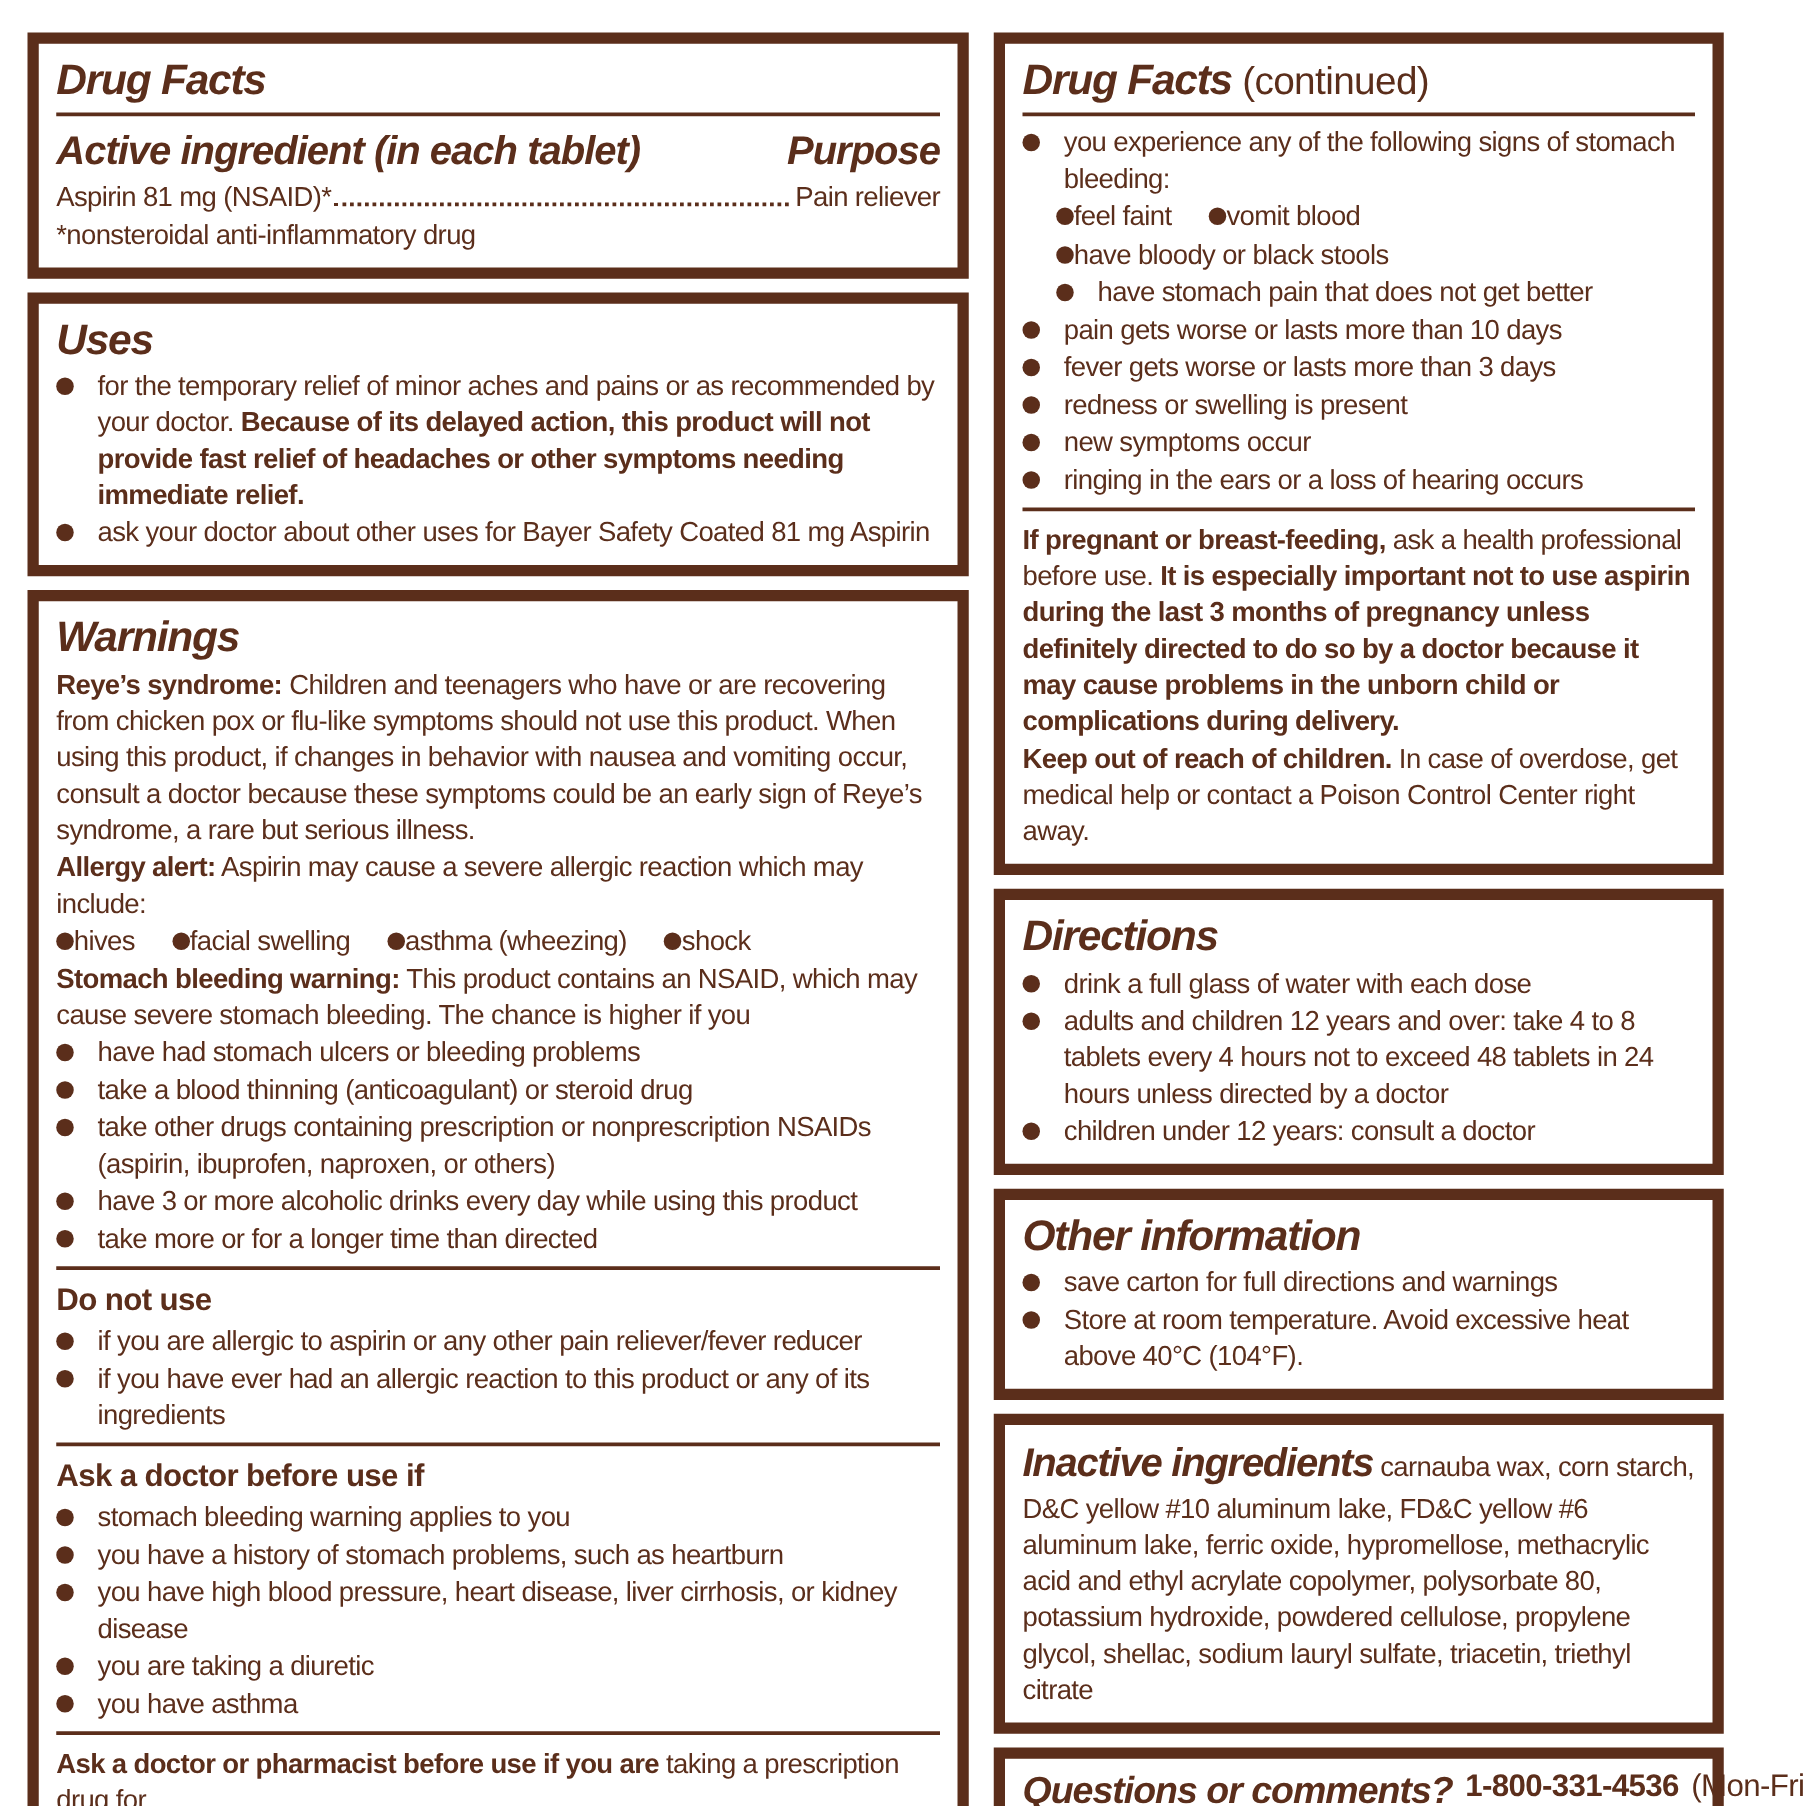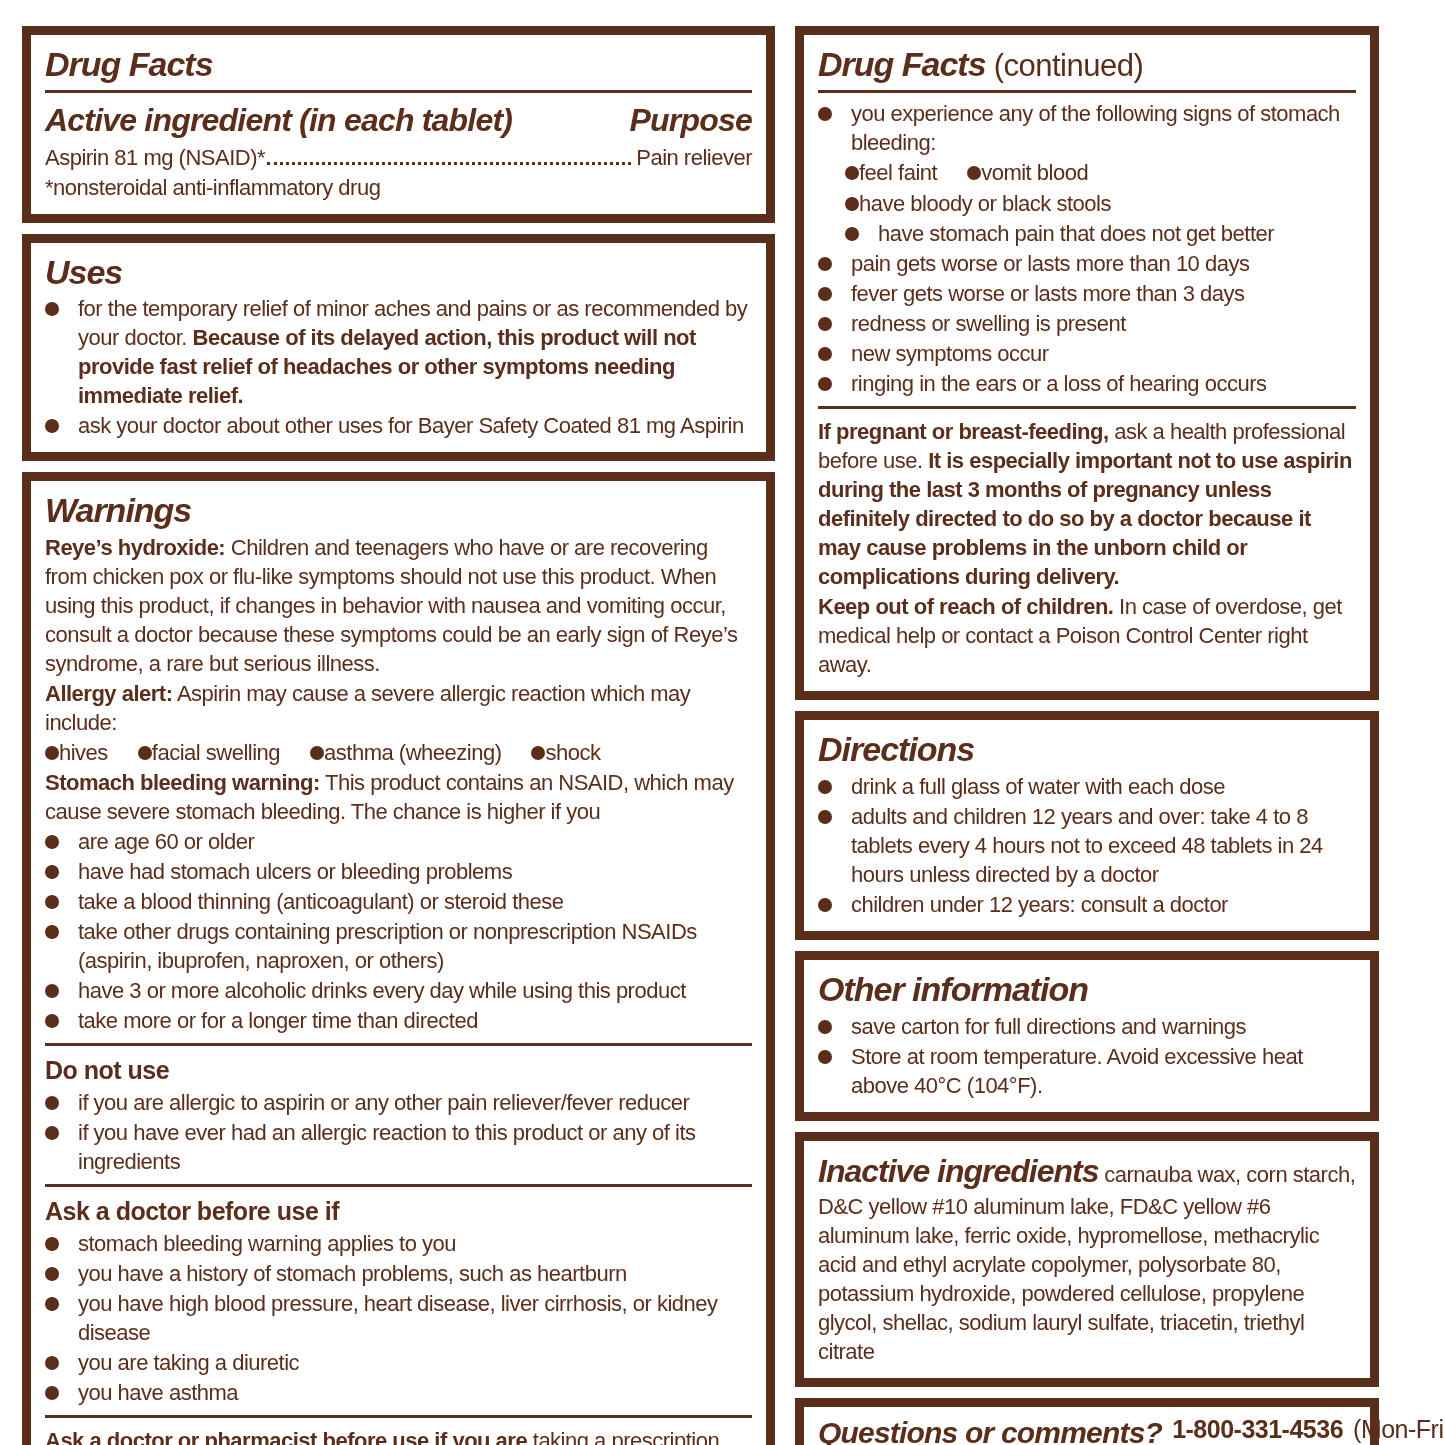--- a/index.html
+++ b/index.html
@@ -92,21 +92,21 @@
         <div class="li">
           <span class="dot"></span>
           <span class="li-text"><span>ask your doctor about other uses for Bayer Safety Coated 81 mg Aspirin</span></span>
         </div>
       </div>
   </div>
 
   <div class="box warn-box">
     <div class="box-title">Warnings</div>
 
-    <div class="para"><span class="b">Reye’s hydroxide:</span><span>  Children and teenagers who have or are recovering from chicken pox or flu-like symptoms should not use this product.  When using this product, if changes in behavior with nausea and vomiting occur, consult a doctor because these symptoms could be an early sign of Reye’s syndrome, a rare but serious illness.</span></div>
+    <div class="para"><span class="b">Reye’s syndrome:</span><span>  Children and teenagers who have or are recovering from chicken pox or flu-like symptoms should not use this product.  When using this product, if changes in behavior with nausea and vomiting occur, consult a doctor because these symptoms could be an early sign of Reye’s syndrome, a rare but serious illness.</span></div>
     <div class="para"><span class="b">Allergy alert:</span><span> Aspirin may cause a severe allergic reaction which may include:</span></div>
 
     <div class="inline-list">
 
         <span class="inline-li">
           <span class="dot"></span>
           <span>hives</span>
         </span>
 
         <span class="inline-li">
@@ -122,33 +122,29 @@
         <span class="inline-li">
           <span class="dot"></span>
           <span>shock</span>
         </span>
       </div>
 
     <div class="para"><span class="b">Stomach bleeding warning:</span><span>  This product contains an NSAID, which may cause severe stomach bleeding.  The chance is higher if you</span></div>
 
     <div class="blist">
 
-        <div class="li">
-          <span class="dot"></span>
-          <span class="li-text">are age 60 or older</span>
-        </div>
 
         <div class="li">
           <span class="dot"></span>
           <span class="li-text">have had stomach ulcers or bleeding problems</span>
         </div>
 
         <div class="li">
           <span class="dot"></span>
-          <span class="li-text">take a blood thinning (anticoagulant) or steroid these</span>
+          <span class="li-text">take a blood thinning (anticoagulant) or steroid drug</span>
         </div>
 
         <div class="li">
           <span class="dot"></span>
           <span class="li-text">take other drugs containing prescription or nonprescription NSAIDs (aspirin, ibuprofen, naproxen, or others)</span>
         </div>
 
         <div class="li">
           <span class="dot"></span>
           <span class="li-text">have 3 or more alcoholic drinks every day while using this product</span>

